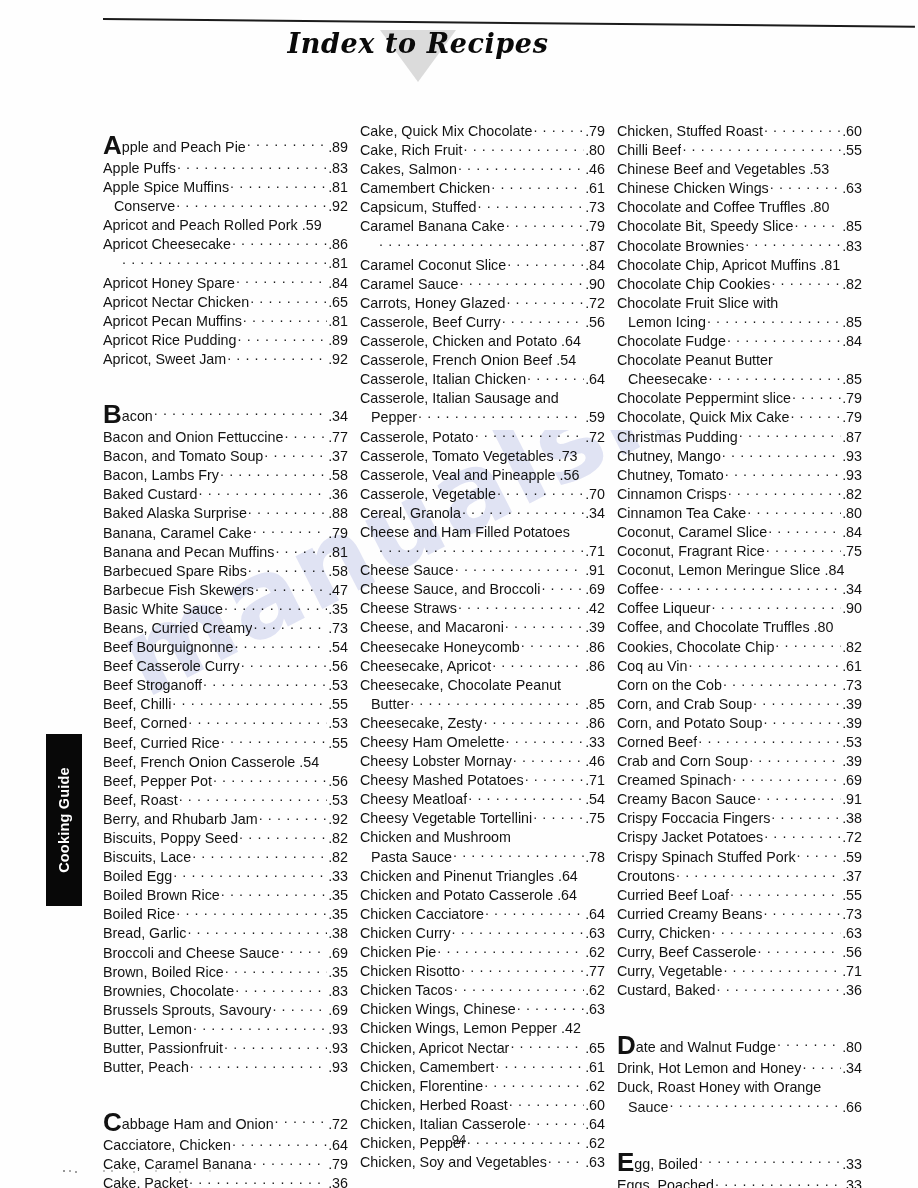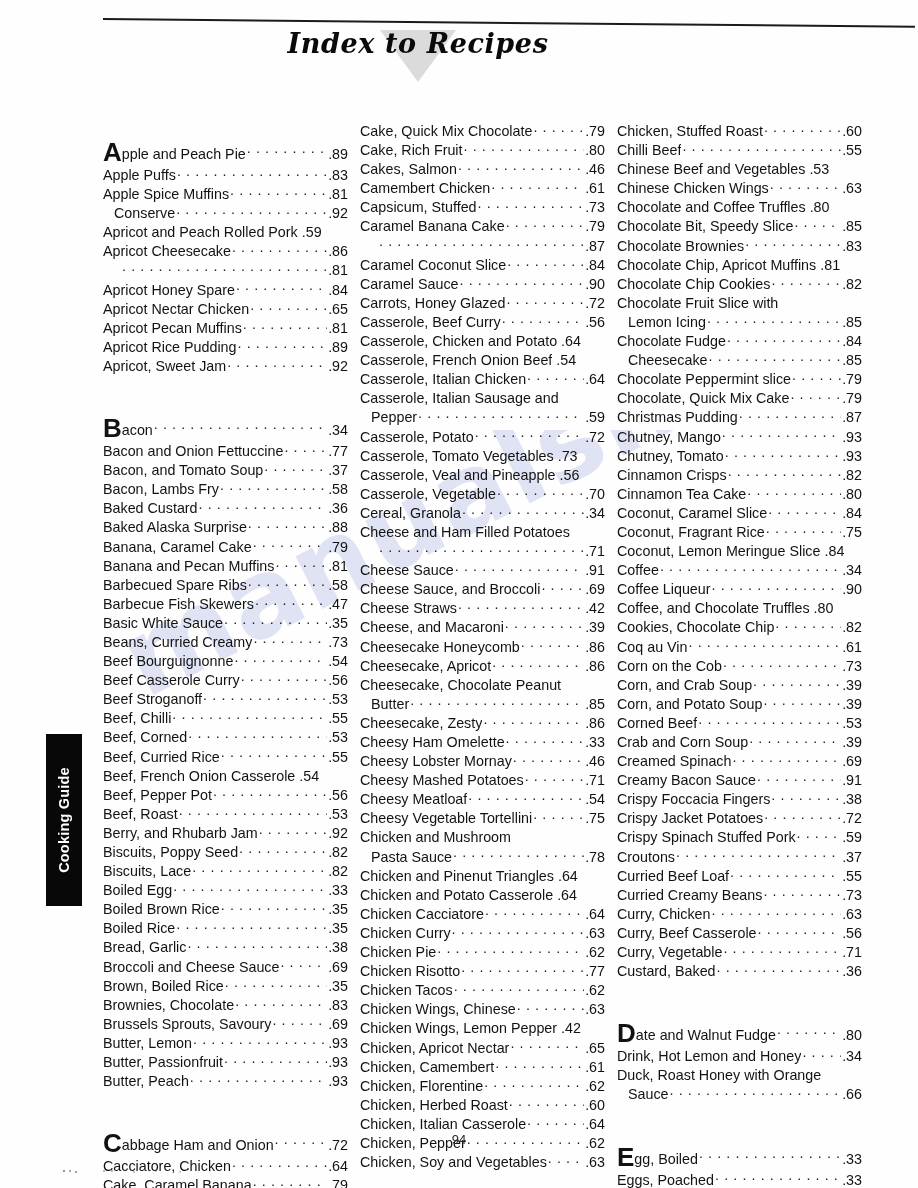--- a/index.html
+++ b/index.html
@@ -194,21 +194,21 @@
   .dropcap {
     font-size: 26px;
     font-weight: 700;
     line-height: 19px;
     position: relative;
     top: 2px;
     letter-spacing: 0;
   }
   .entry.section {
     line-height: 24px;
-    margin-top: 19px;
+    margin-top: 12px;
   }
 
   
   .page-number {
     position: absolute;
     left: 0;
     top: 1132px;
     width: 918px;
     text-align: center;
     font-size: 13px;
@@ -828,20 +828,23 @@
       <div class="entry cont">
         <span class="entry-title">Lemon Icing</span>
         <span class="entry-leaders"></span>
         <span class="entry-page">.85</span>
       </div>
       <div class="entry">
         <span class="entry-title">Chocolate Fudge</span>
         <span class="entry-leaders"></span>
         <span class="entry-page">.84</span>
       </div>
+      <div class="entry nopage">
+        <span class="entry-title">Chocolate Peanut Butter</span>
+      </div>
       <div class="entry cont">
         <span class="entry-title">Cheesecake</span>
         <span class="entry-leaders"></span>
         <span class="entry-page">.85</span>
       </div>
       <div class="entry">
         <span class="entry-title">Chocolate Peppermint slice</span>
         <span class="entry-leaders"></span>
         <span class="entry-page">.79</span>
       </div>

